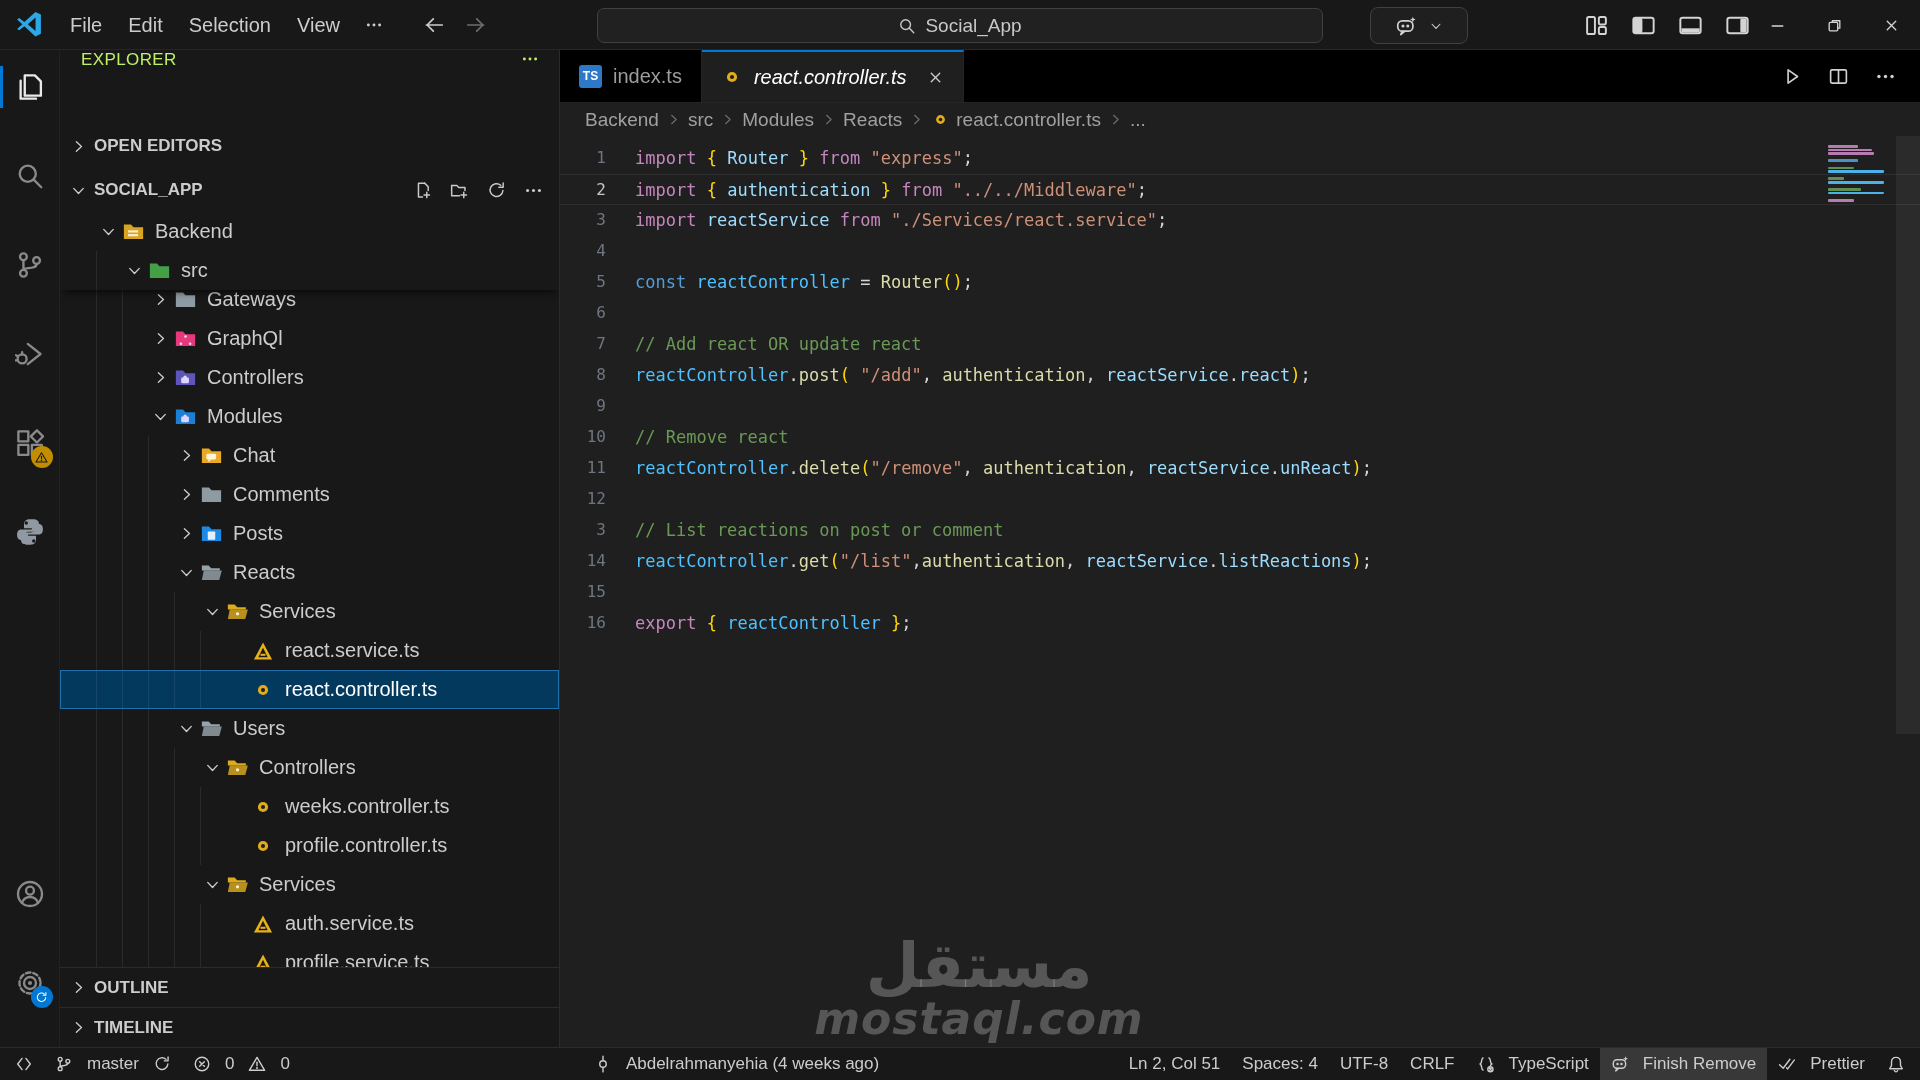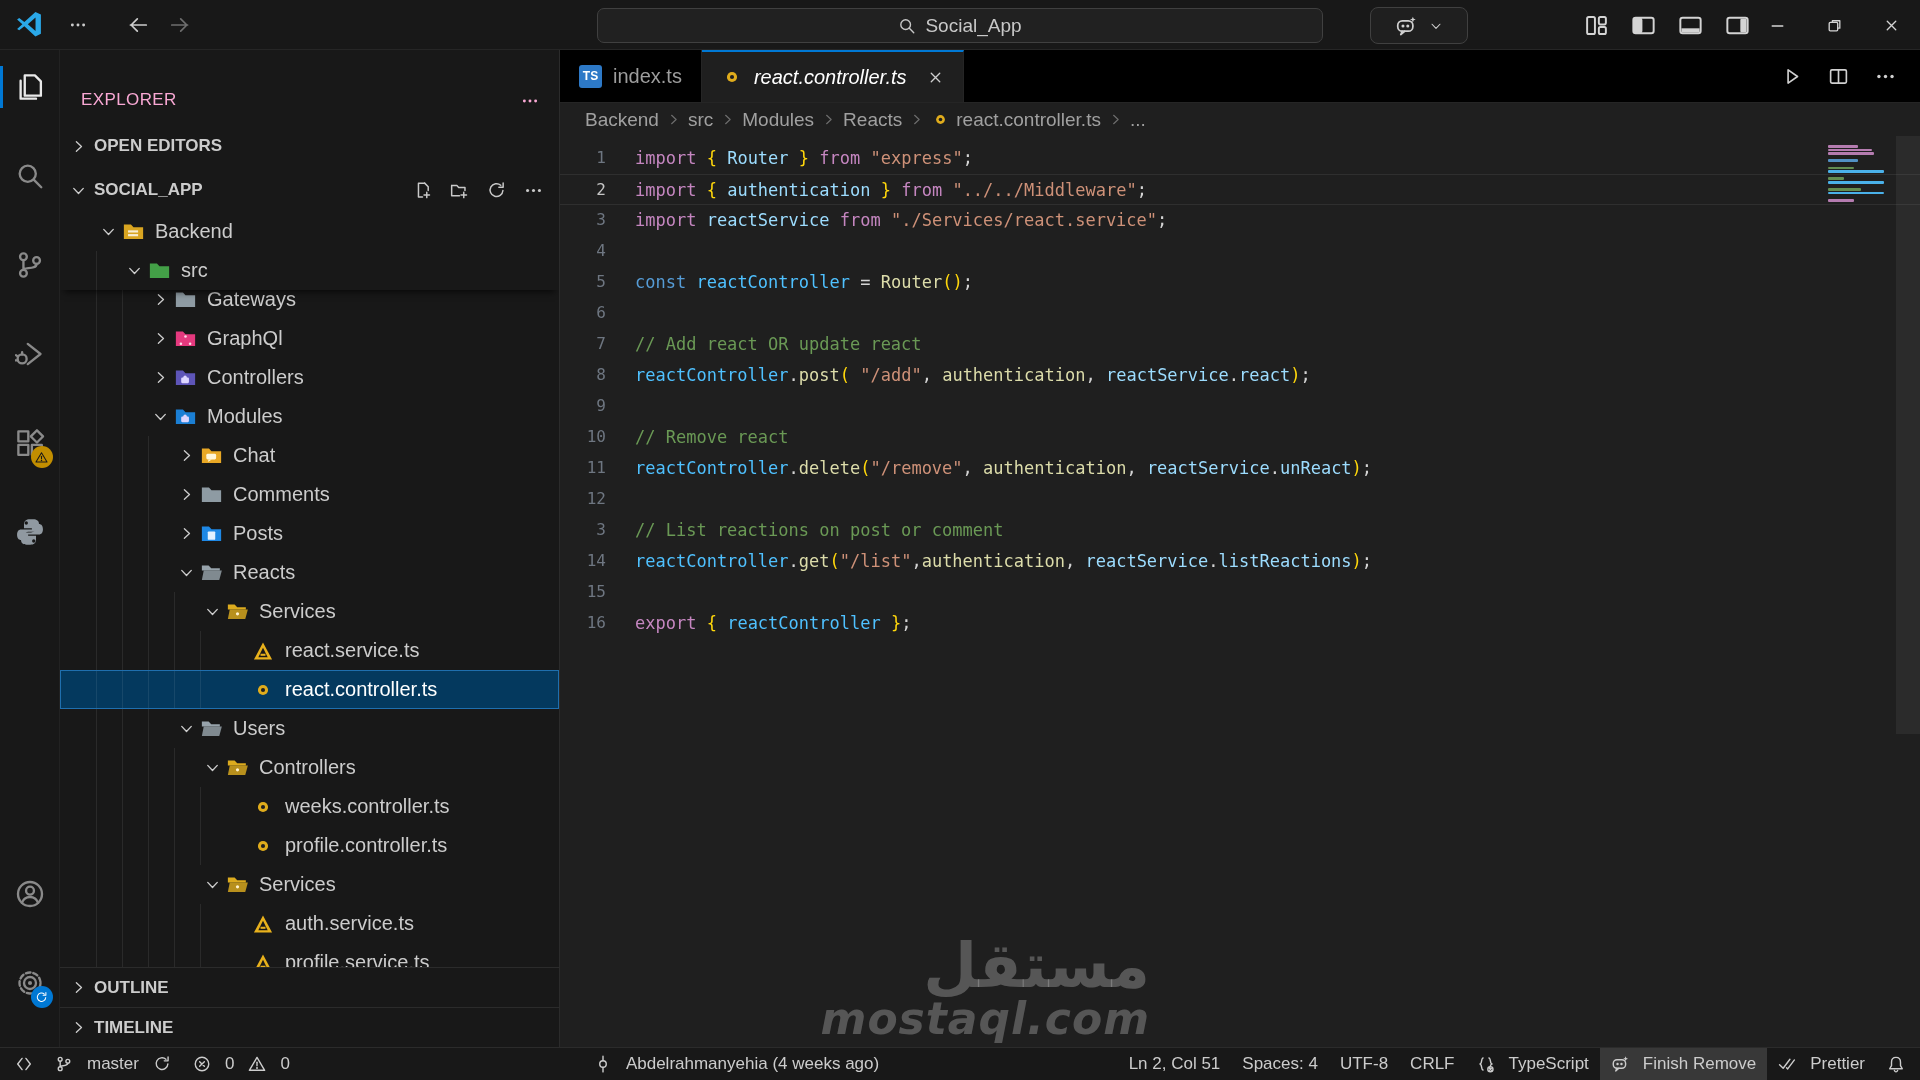--- a/index.html
+++ b/index.html
@@ -46,22 +46,22 @@
   .ab-icon.active::before { content:""; position:absolute; left:0; top:4px; width:3px; height:42px; background:#0078d4; }
   .ab-badge { position:absolute; right:7px; bottom:0; width:22px; height:22px; border-radius:50%;
     display:flex; align-items:center; justify-content:center; }
   .ab-badge.warning { background:#c28e00; color:#181818; }
   .ab-badge.sync { background:#0078d4; color:#ffffff; }
   .ab-spacer { flex:1; }
 
   
   .sidebar { width:500px; background:#181818; border-right:1px solid #2b2b2b;
     display:flex; flex-direction:column; flex:none; }
-  .sb-title { height:74px; display:flex; align-items:flex-end; padding:0 20px 14px 21px;
-    font-size:17px; color:#f9a8d4; letter-spacing:0.4px; }
+  .sb-title { height:74px; display:flex; align-items:flex-start; padding:0 20px 14px 21px;
+    font-size:17px; color:#bef264; letter-spacing:0.4px; }
   .sb-title .sp { flex:1; }
   .sb-section { height:44px; display:flex; align-items:center; padding-left:6px;
     font-weight:700; font-size:17px; color:#cccccc; gap:4px; }
   .sb-actions { margin-left:auto; display:flex; gap:18px; padding-right:16px; color:#c9c9c9; align-items:center; }
 
   .tree { flex:1; overflow:hidden; position:relative; font-size:20px; }
   .trow { height:39px; display:flex; align-items:center; background:#181818;
     position:relative; z-index:1; padding-left:36px; color:#cccccc; white-space:nowrap; }
   .trow.sticky { z-index:3; box-shadow:0 6px 7px -4px rgba(0,0,0,0.65); }
   .trow.clip { margin-top:-10px; z-index:0; }
@@ -104,35 +104,41 @@
   
   .statusbar { height:33px; background:#181818; border-top:1px solid #2b2b2b;
     display:flex; align-items:stretch; font-size:17px; color:#cccccc;
     padding:0 4px; justify-content:space-between; position:relative; z-index:10; }
   .sb-group { display:flex; align-items:stretch; }
   .status-item { display:flex; align-items:center; gap:14px; padding:0 11px; }
   .status-item.highlight { background:#383838; }
   .status-item.gap { margin-left:282px; }
 
   
-  .watermark { position:absolute; left:770px; top:932px; width:380px; text-align:right;
+  .watermark { position:absolute; left:789px; top:932px; width:380px; text-align:center;
     z-index:60; pointer-events:none; color:rgba(200,200,200,0.33);
     font-family:"DejaVu Sans", sans-serif; font-weight:700; }
   .wm-ar { font-size:62px; line-height:68px; }
   .wm-en { font-size:44px; line-height:46px; margin-top:-4px; letter-spacing:1px;font-style:italic; }
 </style>
 </head>
 <body>
 
 <div class="titlebar">
   <span class="vslogo">
     <svg width="28" height="28" viewBox="0 0 24 24">
       <path fill="#2aa8e8" d="M17.5 2.5 L8 11.2 L3.6 7.8 L1.8 8.9 L6.3 13 L1.8 17.1 L3.6 18.2 L8 14.8 L17.5 23.5 L22.2 21.2 V4.8 Z M17.6 7.2 V18.8 L11 13 Z"></path>
     </svg>
   </span>
+  <span class="menus">
+      <span class="menu-item">File</span>
+      <span class="menu-item">Edit</span>
+      <span class="menu-item">Selection</span>
+      <span class="menu-item">View</span>
+    </span>
   <span class="menu-dots">
       <svg viewBox="0 0 16 16" width="18" height="18" class="icon line">
         <circle class="f" cx="3" cy="8" r="1.3"></circle>
         <circle class="f" cx="8" cy="8" r="1.3"></circle>
         <circle class="f" cx="13" cy="8" r="1.3"></circle>
       </svg>
     </span>
   <span class="nav-arrows">
     <span>
         <svg viewBox="0 0 16 16" width="22" height="22" class="icon line">

